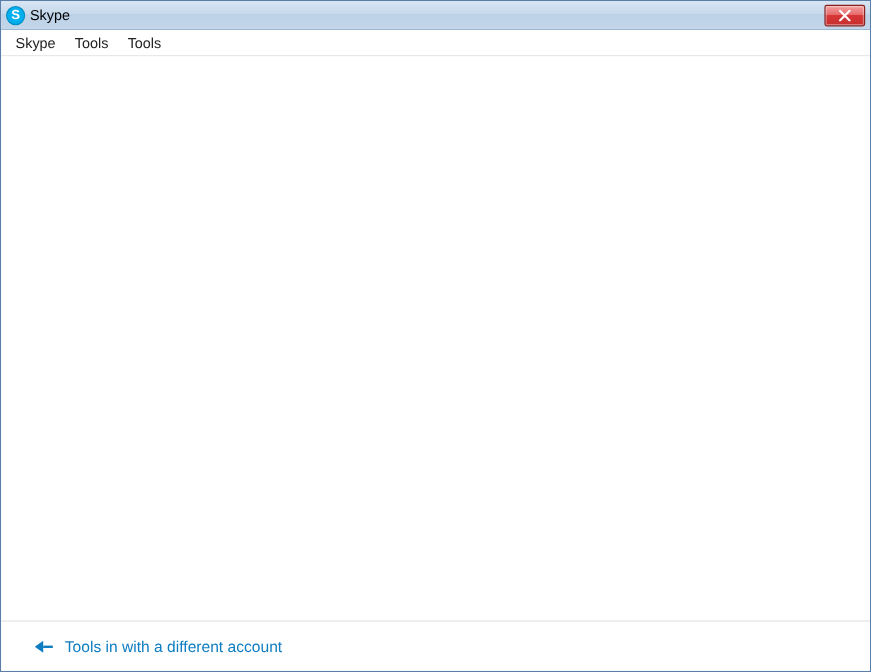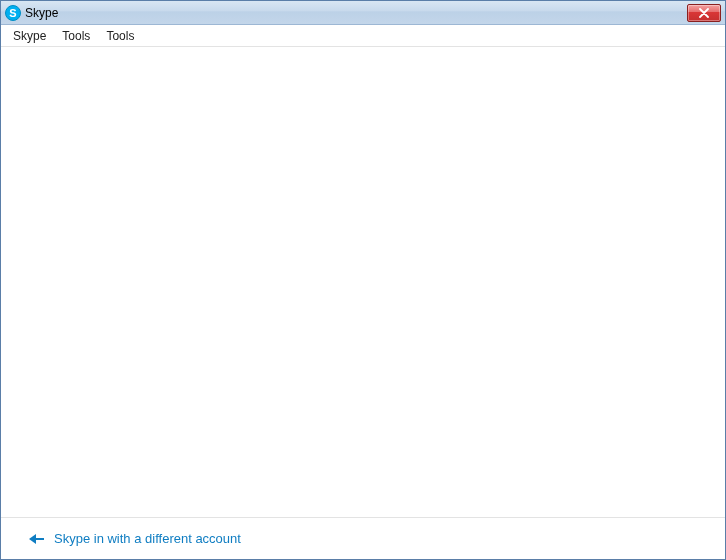--- a/index.html
+++ b/index.html
@@ -137,17 +137,17 @@
   </div>
 
   <div class="content"></div>
 
   <div class="footer">
     <div class="signin-link">
       <span class="arrow-wrap">
         <span class="arrow-left"></span>
           <span class="arrow-line"></span>
       </span>
-      <span>Skype in with a different account</span>
+      <span>Tools in with a different account</span>
     </div>
   </div>
 
 </div>
 
 </body></html>

